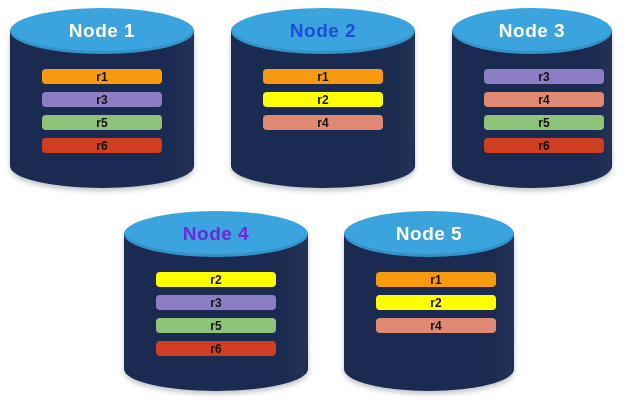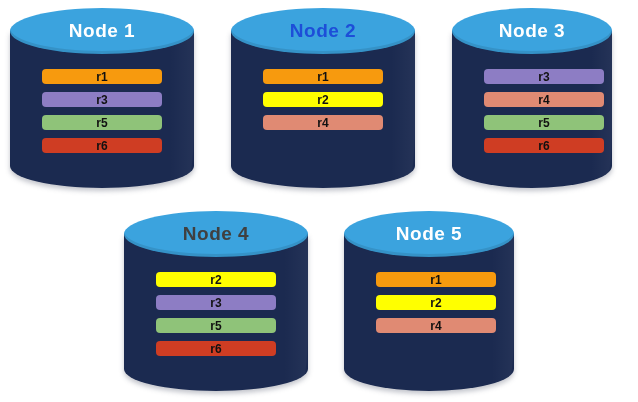--- a/index.html
+++ b/index.html
@@ -139,21 +139,21 @@
         <div class="rec-bar" style="height: 15px; background: rgb(224, 138, 115); font-size: 12px;">r4</div>
         <div class="rec-bar" style="height: 15px; background: rgb(143, 195, 121); font-size: 12px;">r5</div>
         <div class="rec-bar" style="height: 15px; background: rgb(207, 61, 35); font-size: 12px;">r6</div>
       </div>
     </div>
     <div class="node" style="left: 124px; top: 211px; width: 184px; height: 180px;">
       <div class="cyl">
         <div class="cyl-body" style="top: 23px; height: 157px; background: rgb(27, 42, 80);"></div>
         <div class="cyl-top" style="top: 0px; height: 46px; background: rgb(59, 163, 222);"></div>
       </div>
-      <div class="node-title" style="top: 12px; font-size: 19px; color: #404040;">Node 4</div>
+      <div class="node-title" style="top: 12px; font-size: 19px; color: #6d28d9;">Node 4</div>
       <div class="records" style="left: 32px; width: 120px; top: 61px; row-gap: 8px;">
         <div class="rec-bar" style="height: 15px; background: rgb(255, 255, 0); font-size: 12px;">r2</div>
         <div class="rec-bar" style="height: 15px; background: rgb(141, 125, 196); font-size: 12px;">r3</div>
         <div class="rec-bar" style="height: 15px; background: rgb(143, 195, 121); font-size: 12px;">r5</div>
         <div class="rec-bar" style="height: 15px; background: rgb(207, 61, 35); font-size: 12px;">r6</div>
       </div>
     </div>
     <div class="node" style="left: 344px; top: 211px; width: 170px; height: 180px;">
       <div class="cyl">
         <div class="cyl-body" style="top: 23px; height: 157px; background: rgb(27, 42, 80);"></div>

